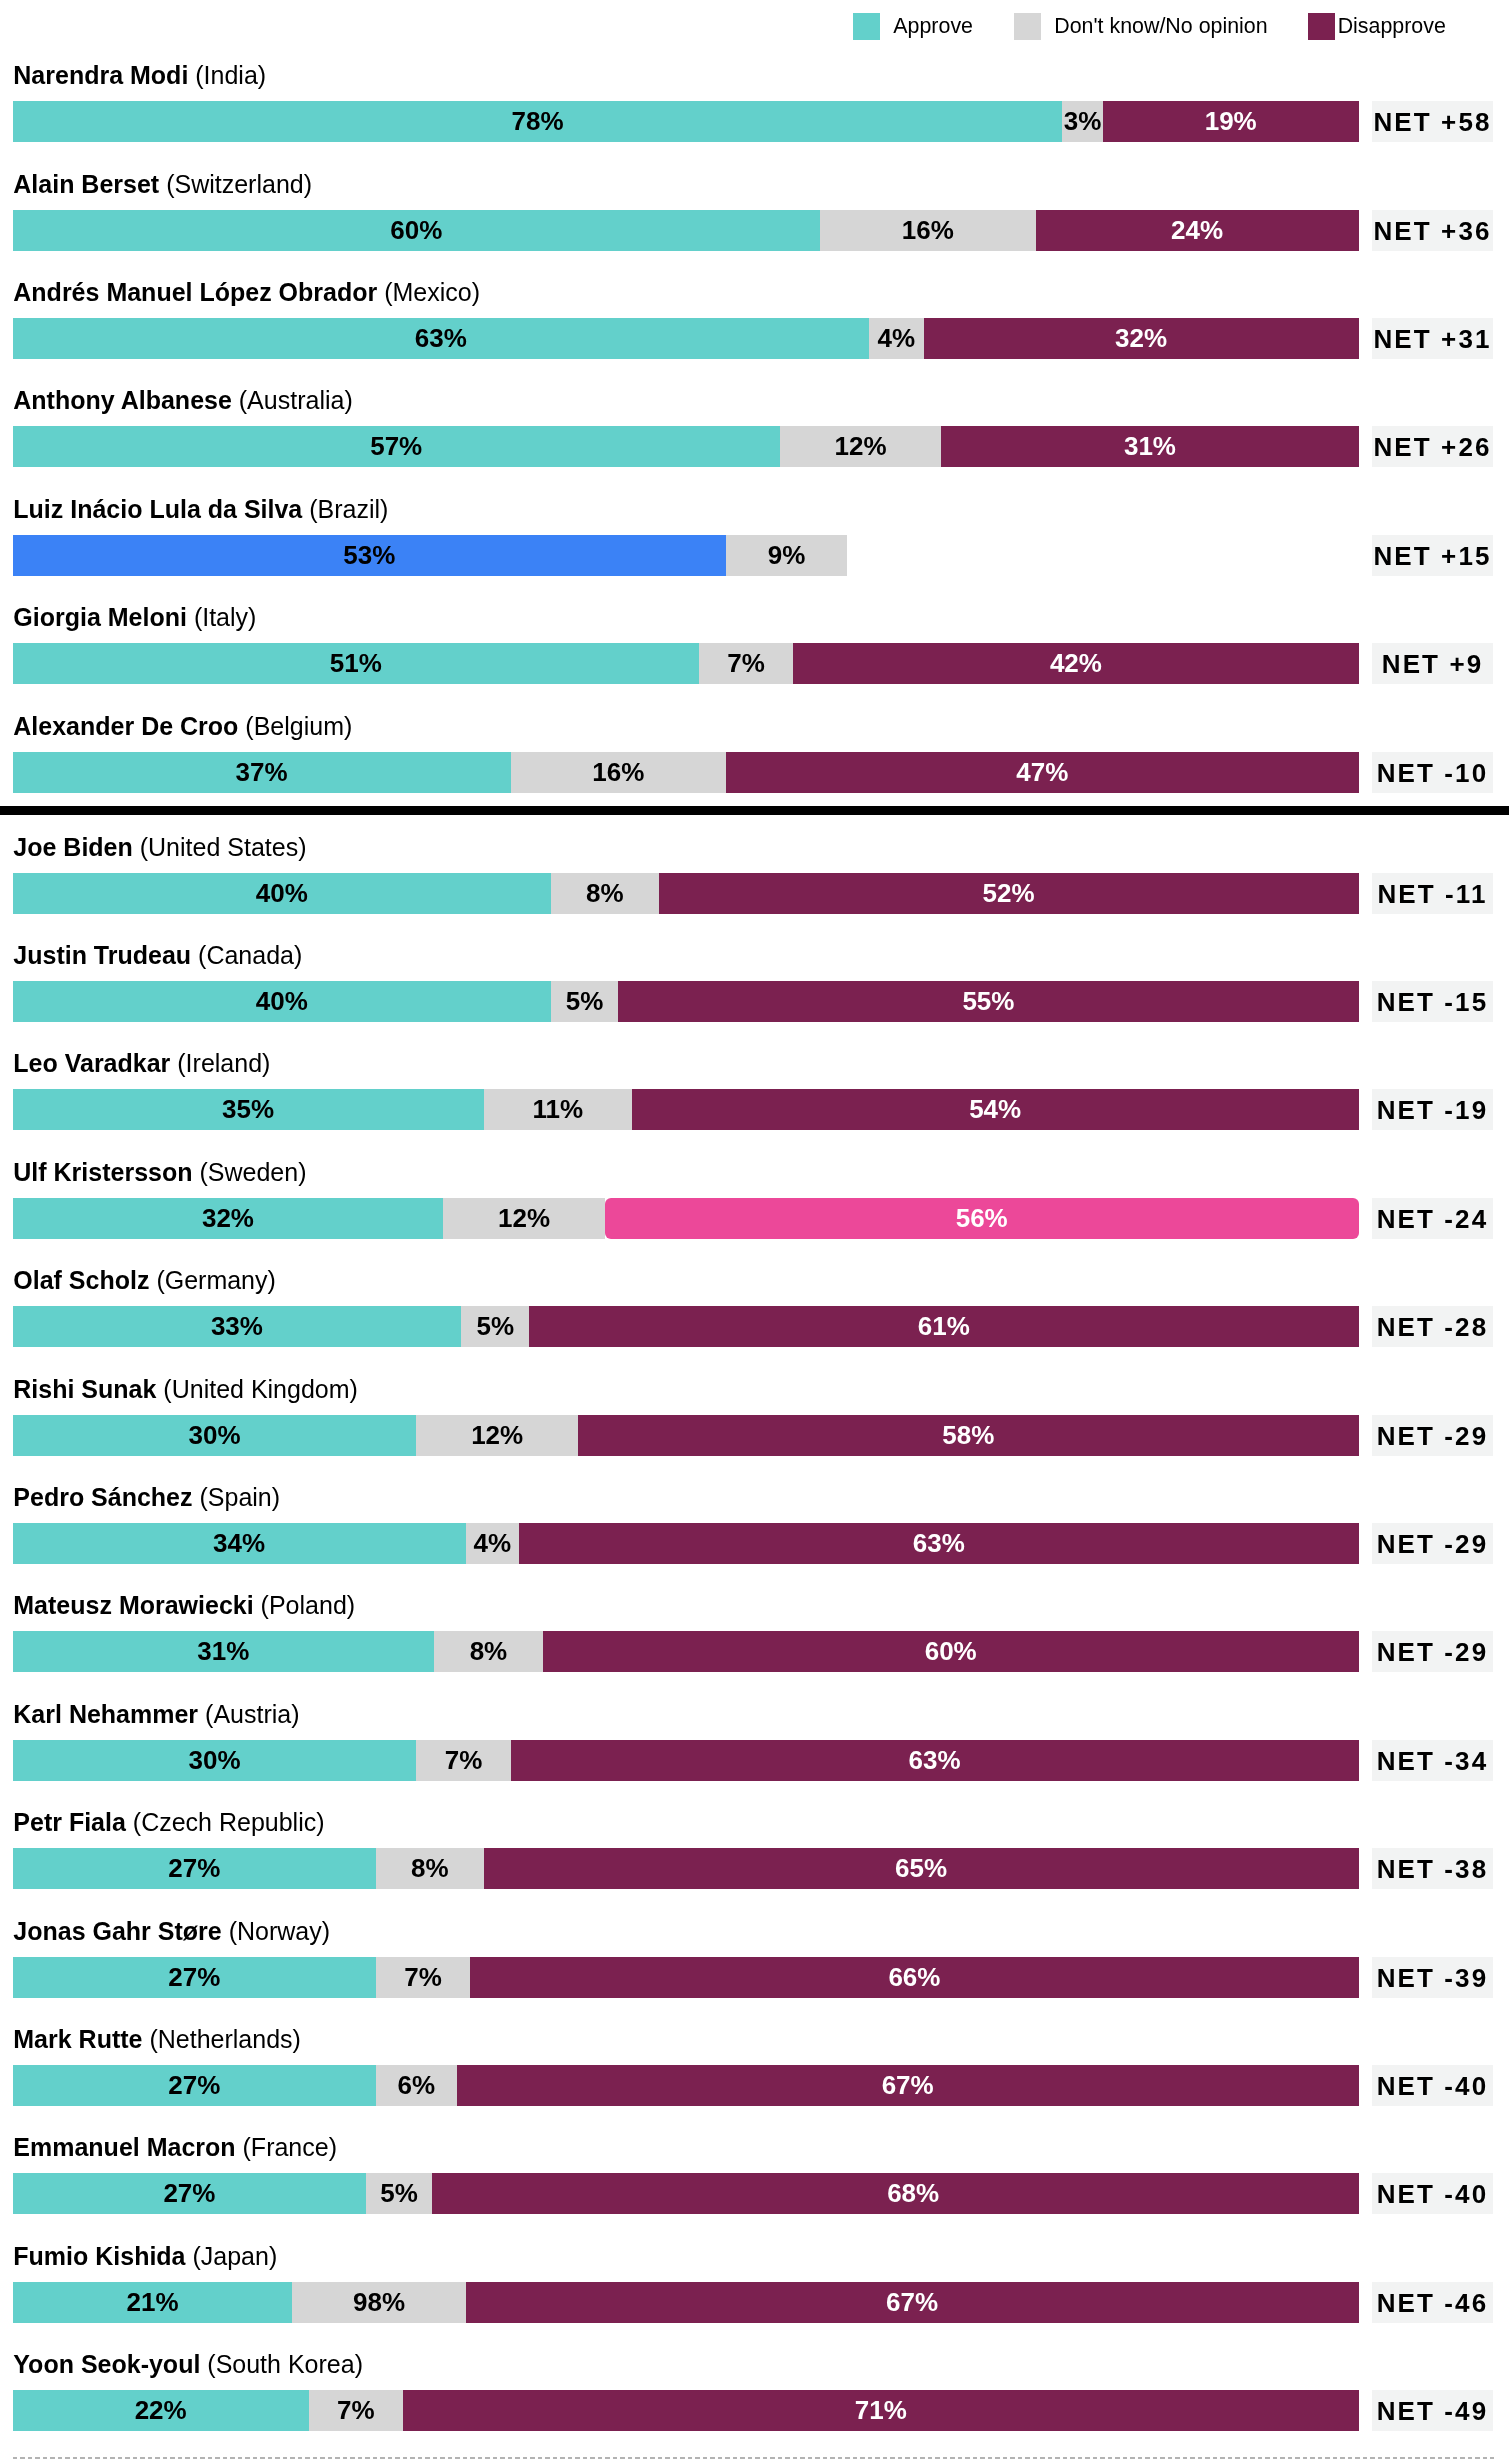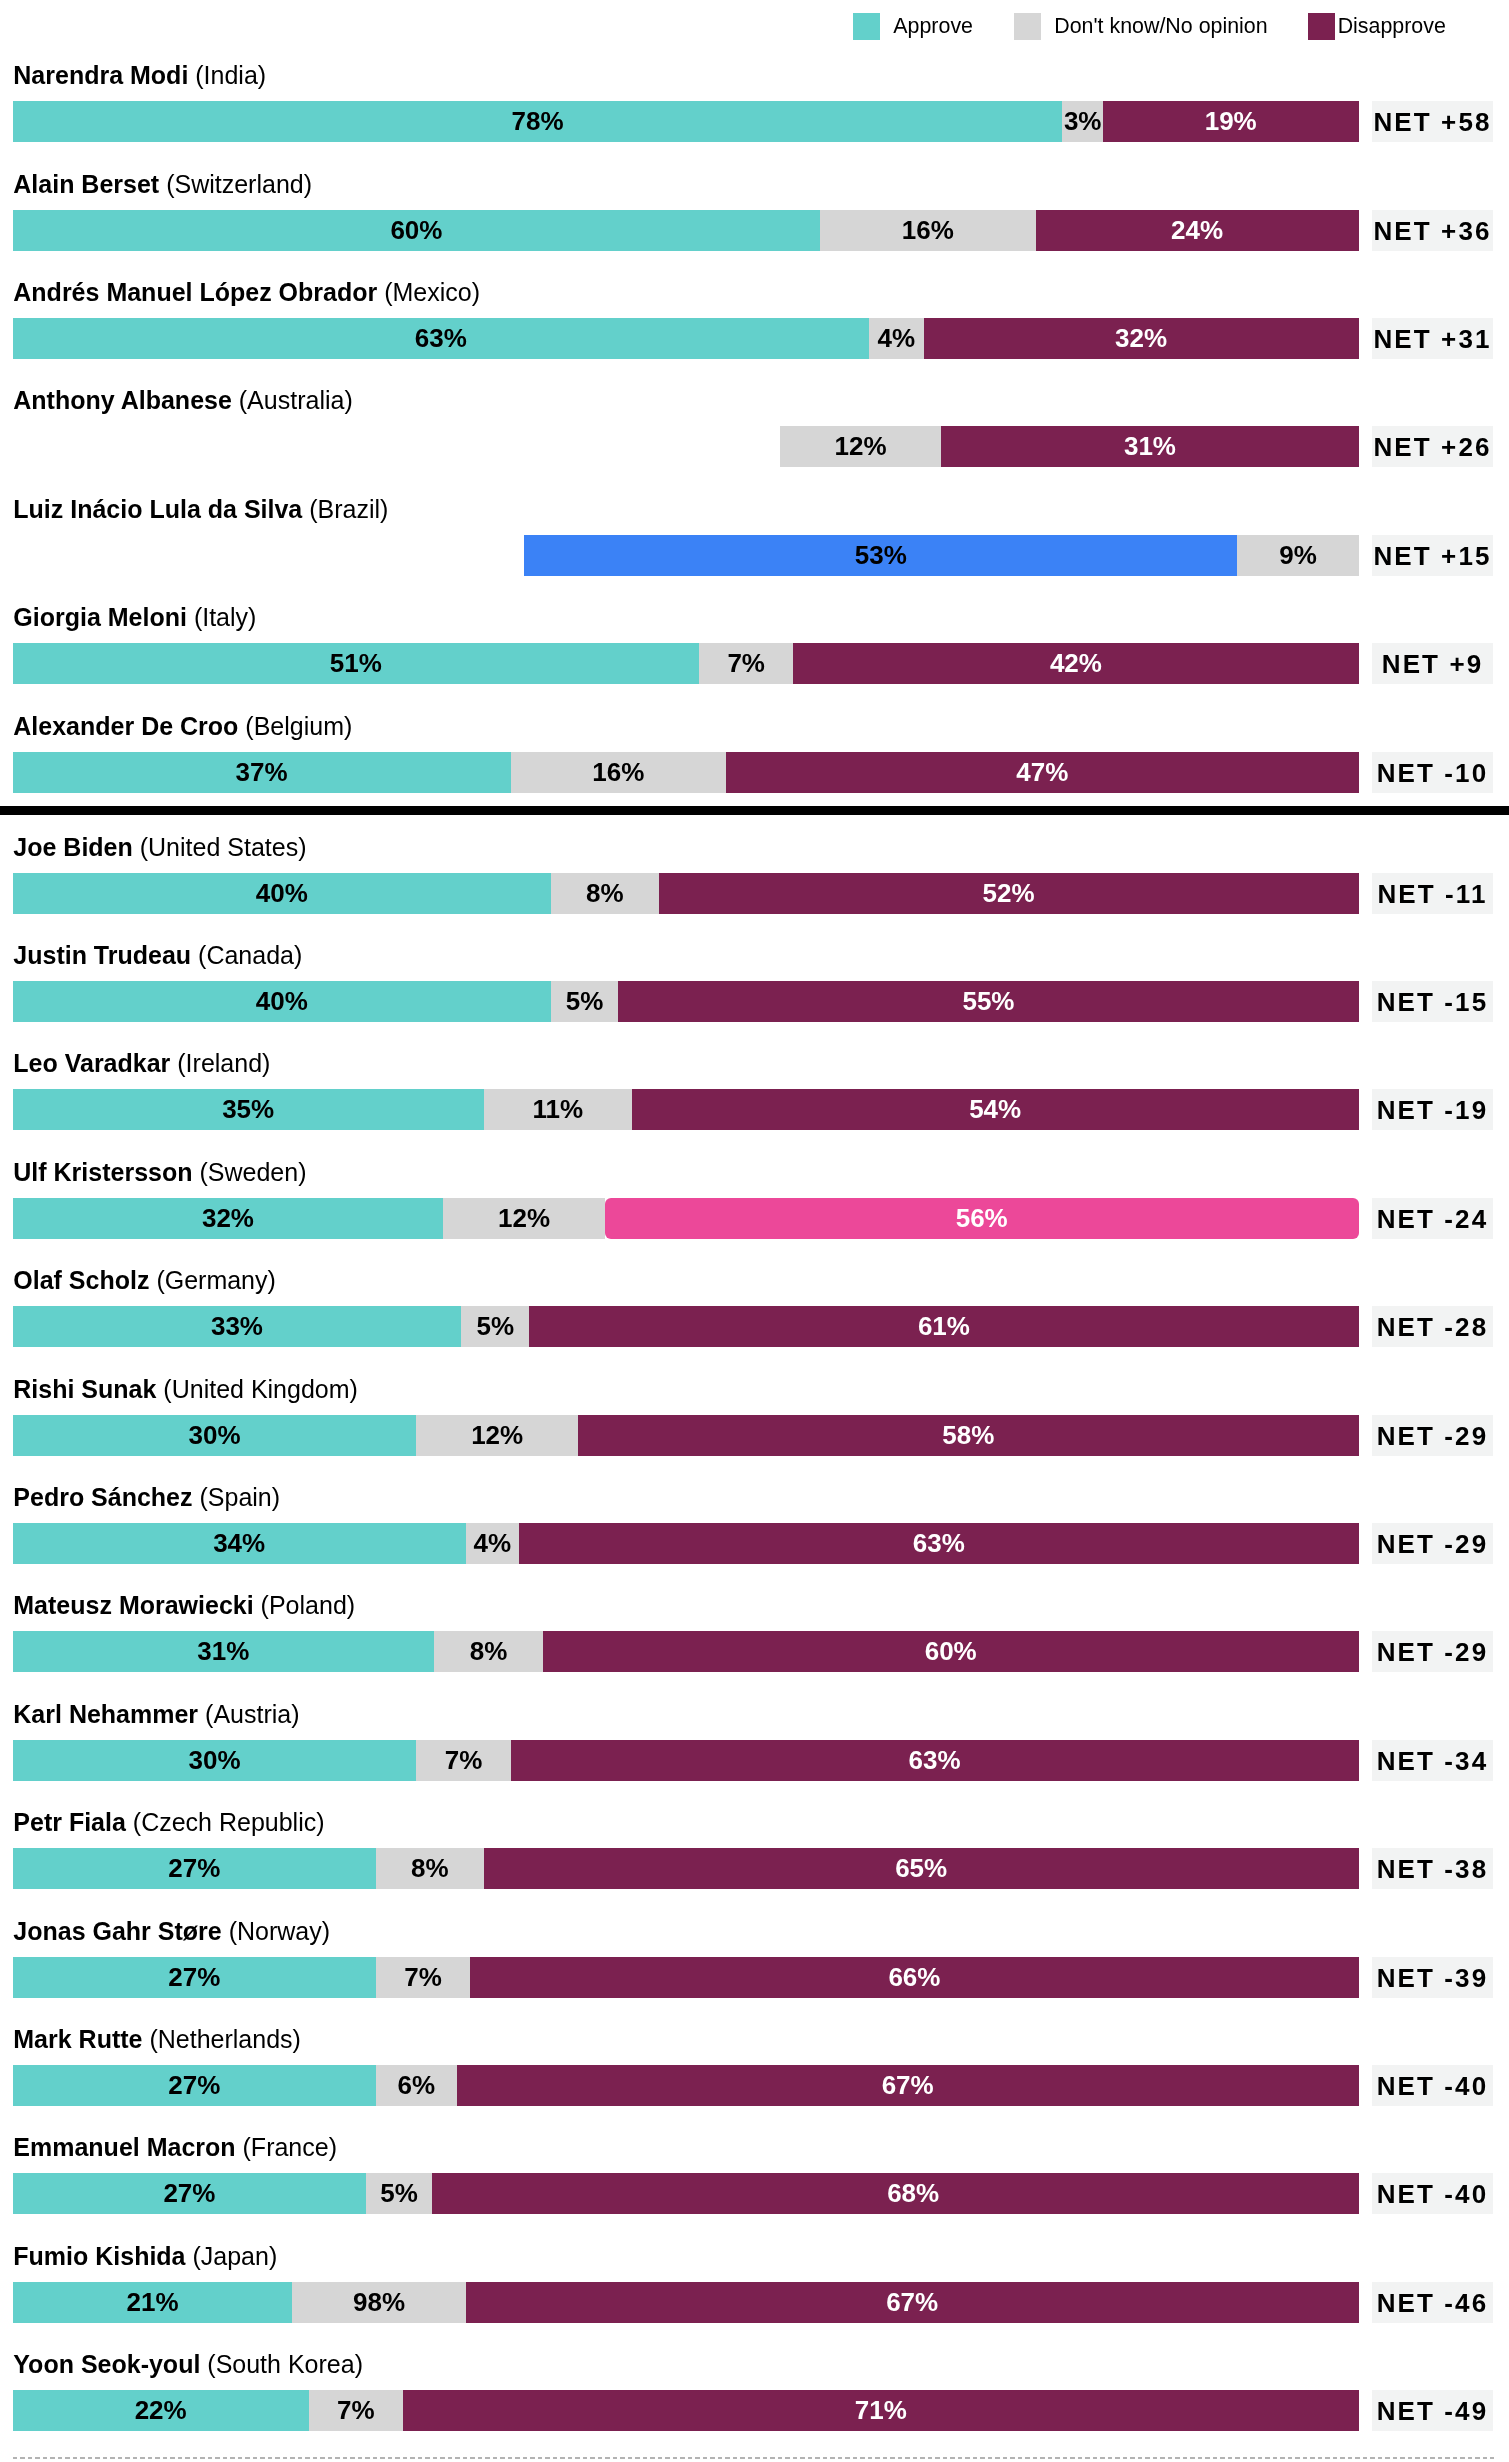--- a/index.html
+++ b/index.html
@@ -22,21 +22,21 @@
   .legend-item.li1 .legend-label { margin-left:13.3px; }
   .legend-item.li2 { margin-left:40px; }
   .legend-item.li2 .legend-label { margin-left:3px; }
 
   
   .rows { position:absolute; left:0; top:0; width:1510px; }
   .row { position:absolute; left:0; width:1510px; height:108px; }
   .row-label { position:absolute; left:13.3px; font-size:25px; line-height:25px; color:#000000; white-space:nowrap; }
   .row-label .nm { font-weight:bold; }
   .row-label .ct { font-weight:normal; }
-  .bar { position:absolute; left:12.6px; top:0; height:41px; width:1346px; display:flex;justify-content:flex-end; }
+  .bar { position:absolute; left:12.6px; top:0; height:41px; width:1346px; display:flex; }
   .seg { height:41px; display:flex; align-items:center; justify-content:center; font-size:26px; font-weight:bold; }
   .seg.approve { background:#63d0cb; color:#000000; }
   .seg.dk { background:#d6d6d6; color:#000000; }
   .seg.dis { background:#7b2150; color:#ffffff; }
   .net { position:absolute; left:1372px; top:0; width:121px; height:41px; background:#f2f3f3;
          display:flex; align-items:center; justify-content:center;
          font-size:26px; font-weight:bold; letter-spacing:2.1px; color:#000000;
          padding-top:2.2px; box-sizing:border-box; }
 
   .divider { position:absolute; left:0; width:1510px; height:9px; background:#000000; }
@@ -103,20 +103,23 @@
           </div>
         <div class="seg dis" style="width: 32.3232%; background: rgb(123, 33, 80);">
             <span>32%</span>
           </div>
       </div>
       <div class="net" style="top:68px">NET +31</div>
     </div>
     <div class="row" style="top:358px">
       <div class="row-label" style="top:30px"><span class="nm">Anthony Albanese</span> <span class="ct">(Australia)</span></div>
       <div class="bar" style="top:68px">
+        <div class="seg approve" style="width: 57%; background: rgb(99, 208, 203);">
+            <span>57%</span>
+          </div>
         <div class="seg dk" style="width: 12%; background: rgb(214, 214, 214);">
             <span>12%</span>
           </div>
         <div class="seg dis" style="width: 31%; background: rgb(123, 33, 80);">
             <span>31%</span>
           </div>
       </div>
       <div class="net" style="top:68px">NET +26</div>
     </div>
     <div class="row" style="top:467px">

